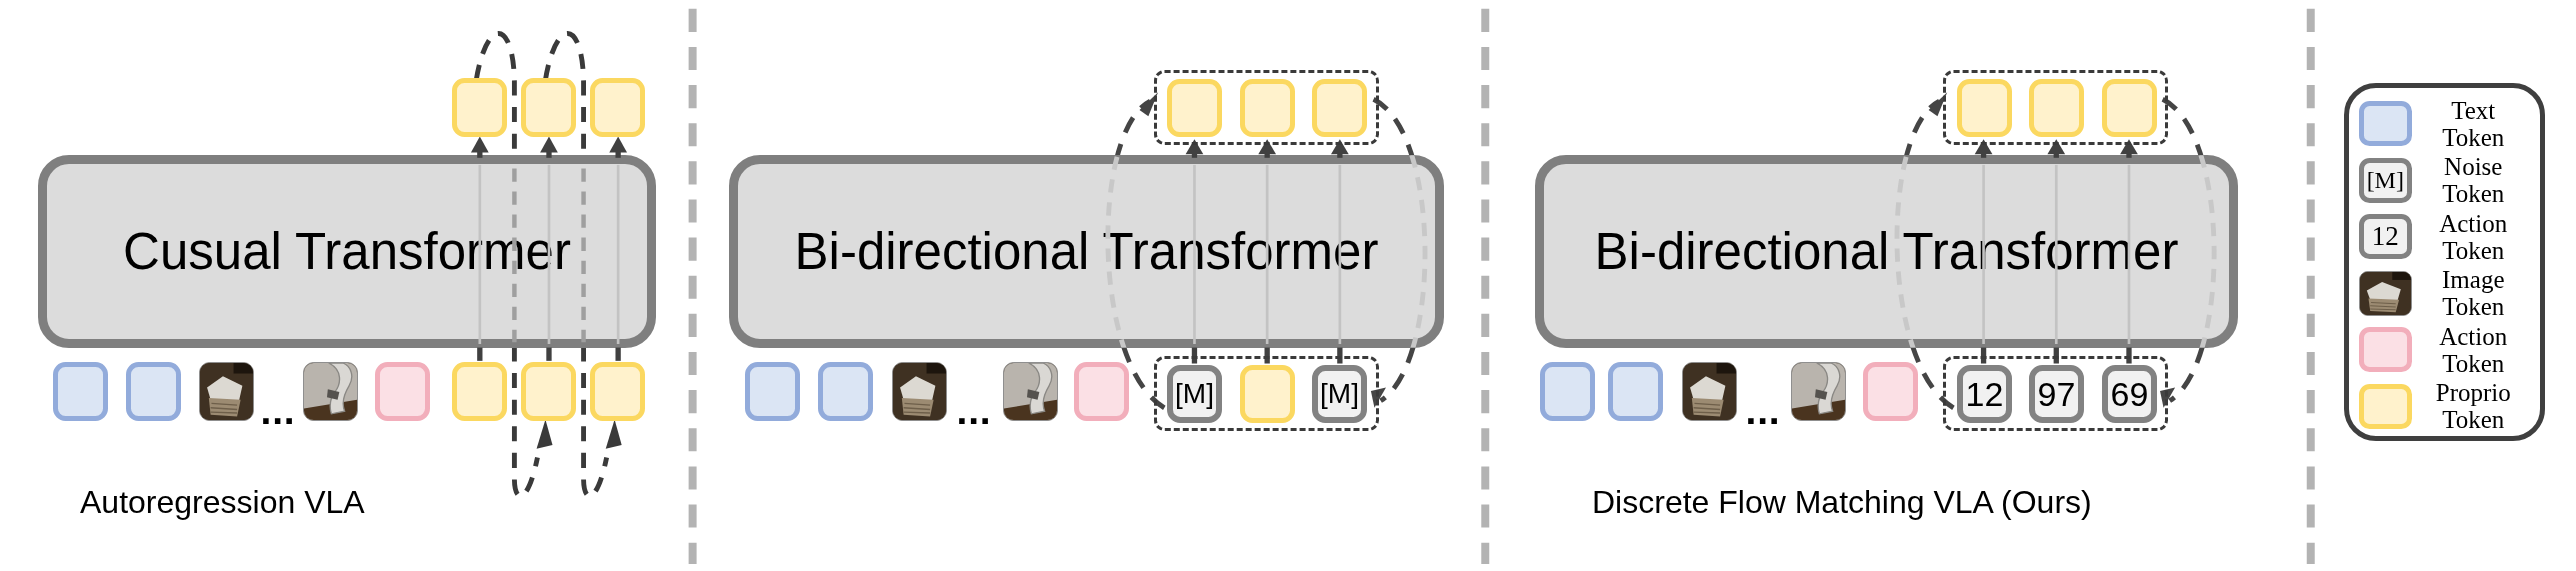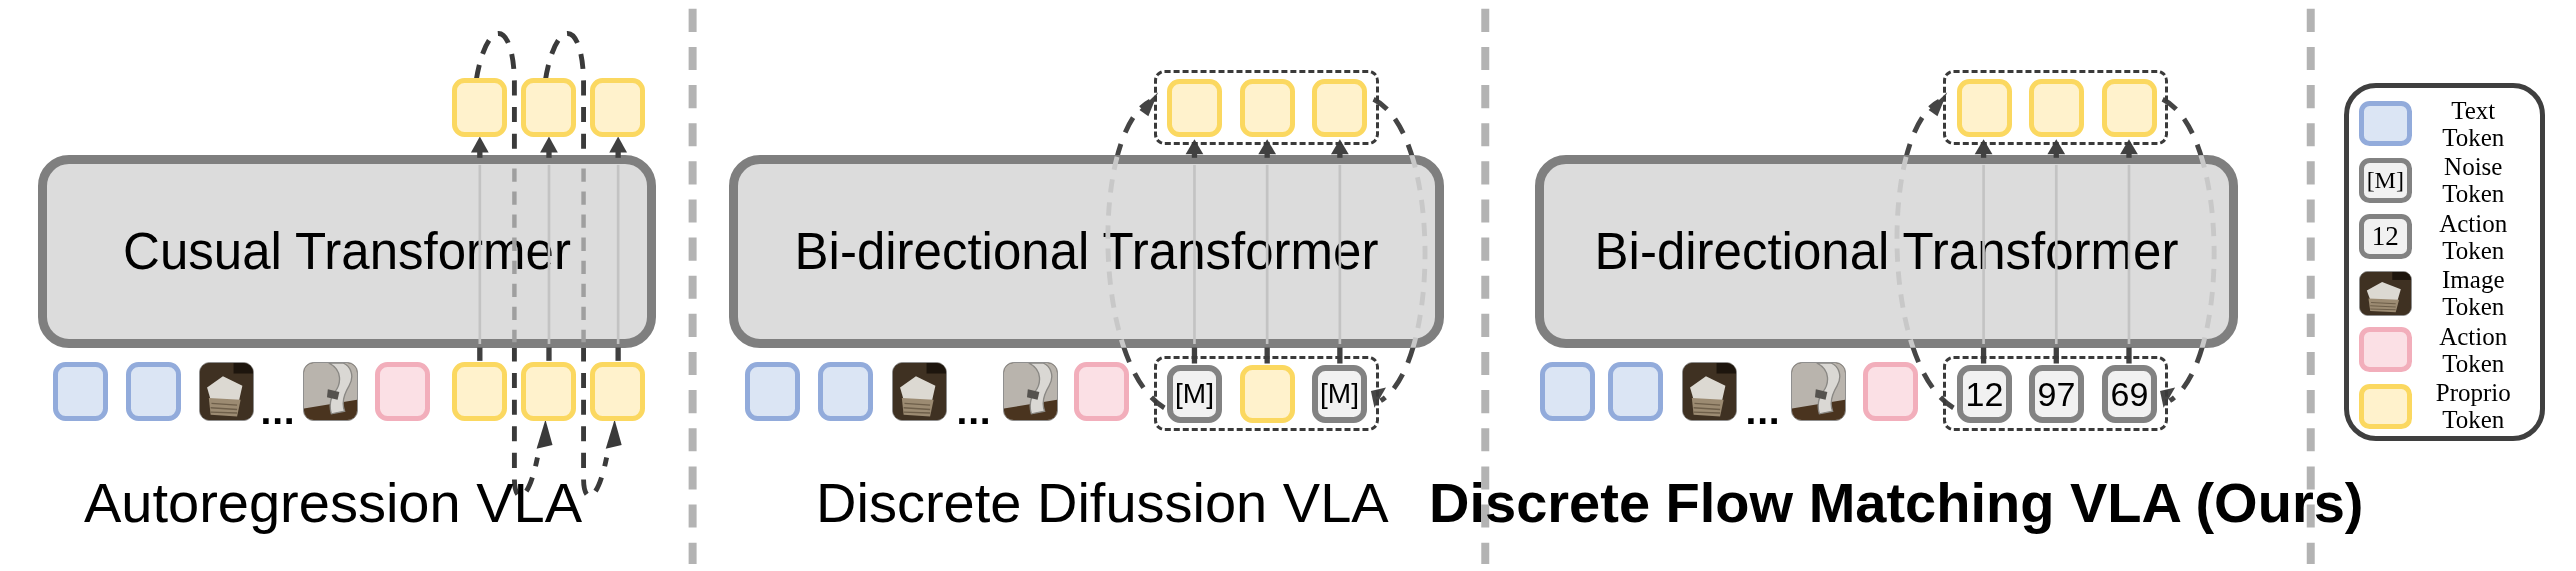--- a/index.html
+++ b/index.html
@@ -45,21 +45,21 @@
   }
 
   .dots{
     position:absolute; width:44px; height:59px; z-index:3;
     display:flex; align-items:flex-end; justify-content:center;
     font-weight:700; font-size:39px; line-height:0.55; letter-spacing:0.9px;
   }
 
   .caption{
     position:absolute; top:474px; height:57px; z-index:3;
-    font-size:56px; line-height:57px; text-align:center; white-space:nowrap;
+    font-size:32px; line-height:57px; text-align:left; white-space:nowrap;
   }
 
   
   .legend{
     position:absolute; left:2344px; top:83px; width:201px; height:358px; z-index:3;
     box-sizing:border-box; border:5.3px solid var(--legend-border,#3f3f3f); border-radius:32px;
     background:#fff; display:flex; flex-direction:column; gap:11.5px; padding:13.3px 5.3px 0 9.8px;font-family:Liberation Serif, serif;
   }
   .lrow{display:flex; align-items:center; flex:none; height:45px;}
   .sw{
@@ -308,22 +308,21 @@
     <span class="gl num">12</span>
   </div>
   <div class="tk g sm" style="left:2029px;top:365px;">
     <span class="gl num">97</span>
   </div>
   <div class="tk g sm" style="left:2102px;top:365px;">
     <span class="gl num">69</span>
   </div>
 
   <div class="caption" style="left:80px;width:506px;">Autoregression VLA</div>
-  <div class="caption" style="left:816px;width:510px;">Discrete Difussion VLA</div>
-  <div class="caption" style="left:1429px;width:790px;font-weight:bold;">Discrete Flow Matching VLA (Ours)</div>
+  <div class="caption" style="left:1592px;width:790px;">Discrete Flow Matching VLA (Ours)</div>
 
   <div class="legend">
     <div class="lrow">
       <div class="sw b"></div>
       <div class="ltext">
         <div>Text</div>
           <div>Token</div>
       </div>
     </div>
     <div class="lrow">

